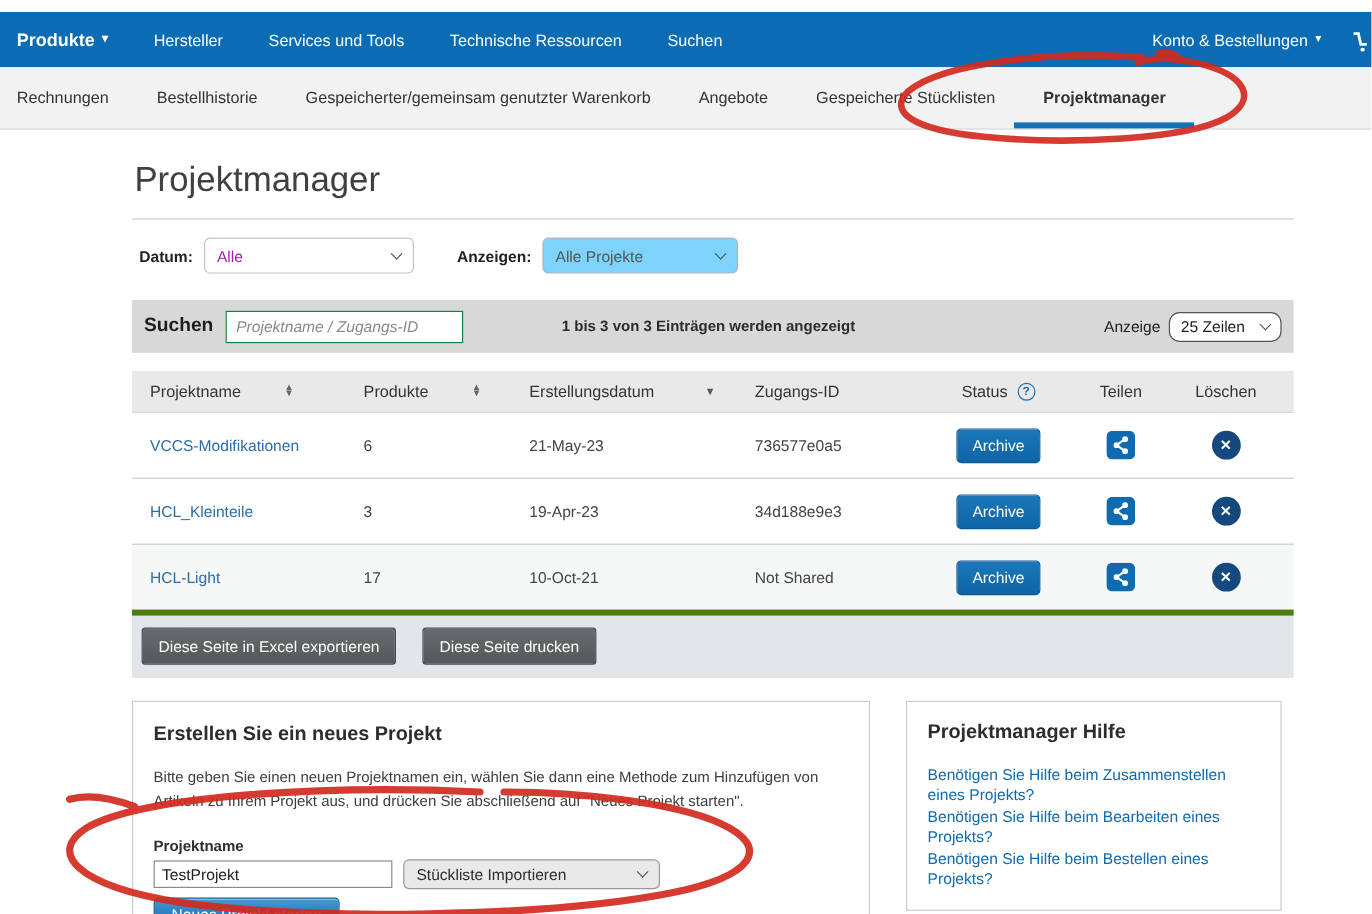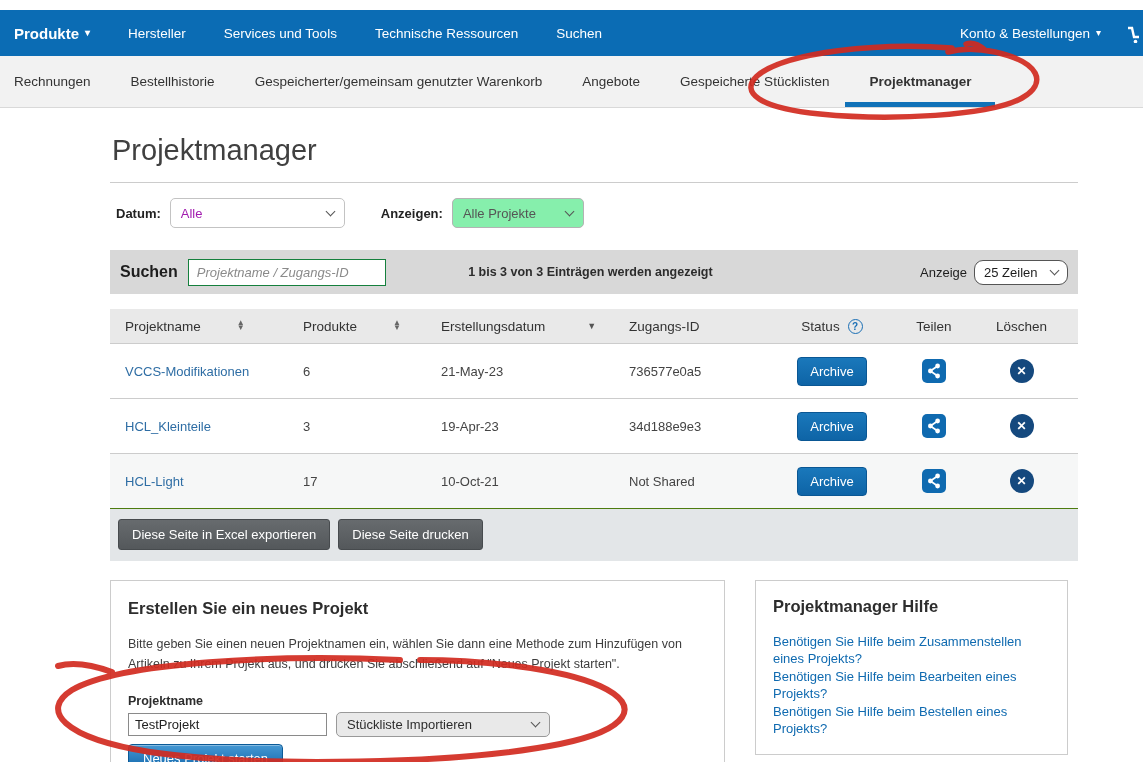--- a/index.html
+++ b/index.html
@@ -39,21 +39,21 @@
   
   .filters { display:flex; align-items:center; gap:9px; margin:0 0 22px 6px; font-size:13px; }
   .filters label { font-weight:bold; color:#222; }
   .filters .gap { width:18px; }
   .sel {
     display:flex; align-items:center; justify-content:space-between;
     border:1px solid #c3c3c3; border-radius:5px; background:#fff;
     height:30px; padding:0 10px; font-size:13px; color:#a21caf; cursor:pointer;
   }
   .sel-date { width:175px; }
-  .sel-show { width:132px; background:#86efac; border-color:#b3b3b3; color:#555; }
+  .sel-show { width:163px; background:#7dd3fc; border-color:#b3b3b3; color:#555; }
   .chev { width:7px; height:7px; border-right:1.7px solid #555; border-bottom:1.7px solid #555;
           transform:rotate(45deg); margin-top:-4px; flex:0 0 auto; }
   
   .searchbar {
     background:#d8d8d8; height:44px; display:flex; align-items:center;
     padding:0 10px; gap:10px; margin:0 0 15px;
   }
   .searchbar .lbl { font-size:16px; font-weight:bold; color:#1d1d1d; }
   .search-input {
     width:198px; height:27px; border:1px solid #15803d; padding:0 8px;
@@ -87,21 +87,21 @@
     background:linear-gradient(#1a78bb,#0e64a6); border:1px solid #0a5794;
     color:#fff; font-size:13px; padding:6px 12px; border-radius:4px; cursor:pointer;
     font-family:"Liberation Sans", sans-serif;
   }
   .icon-share { width:24px; height:24px; cursor:pointer; }
   .icon-delete {
     width:24px; height:24px; border-radius:50%; background:#15497e; color:#fff;
     display:flex; align-items:center; justify-content:center;
     font-size:12px; font-weight:bold; cursor:pointer;
   }
-  .tbl-footer { background:#e3e6e8; border-top:1px solid #4d7c0f; padding:10px 8px 11px; display:flex; gap:8px; }
+  .tbl-footer { background:#e3e6e8; border-top:5px solid #4d7c0f; padding:10px 8px 11px; display:flex; gap:22px; }
   .btn-dark {
     background:linear-gradient(#676b6e,#54585b); border:1px solid #474b4e;
     color:#fff; font-size:13px; padding:7px 13px; border-radius:3px; cursor:pointer;
     font-family:"Liberation Sans", sans-serif;
   }
   
   .panels { display:flex; gap:30px; margin-top:19px; align-items:flex-start; }
   .panel { border:1px solid #ccc; background:#fff; }
   .panel-create { width:615px; padding:15px 17px 16px; }
   .panel-help  { width:313px; padding:13px 17px 17px; }

